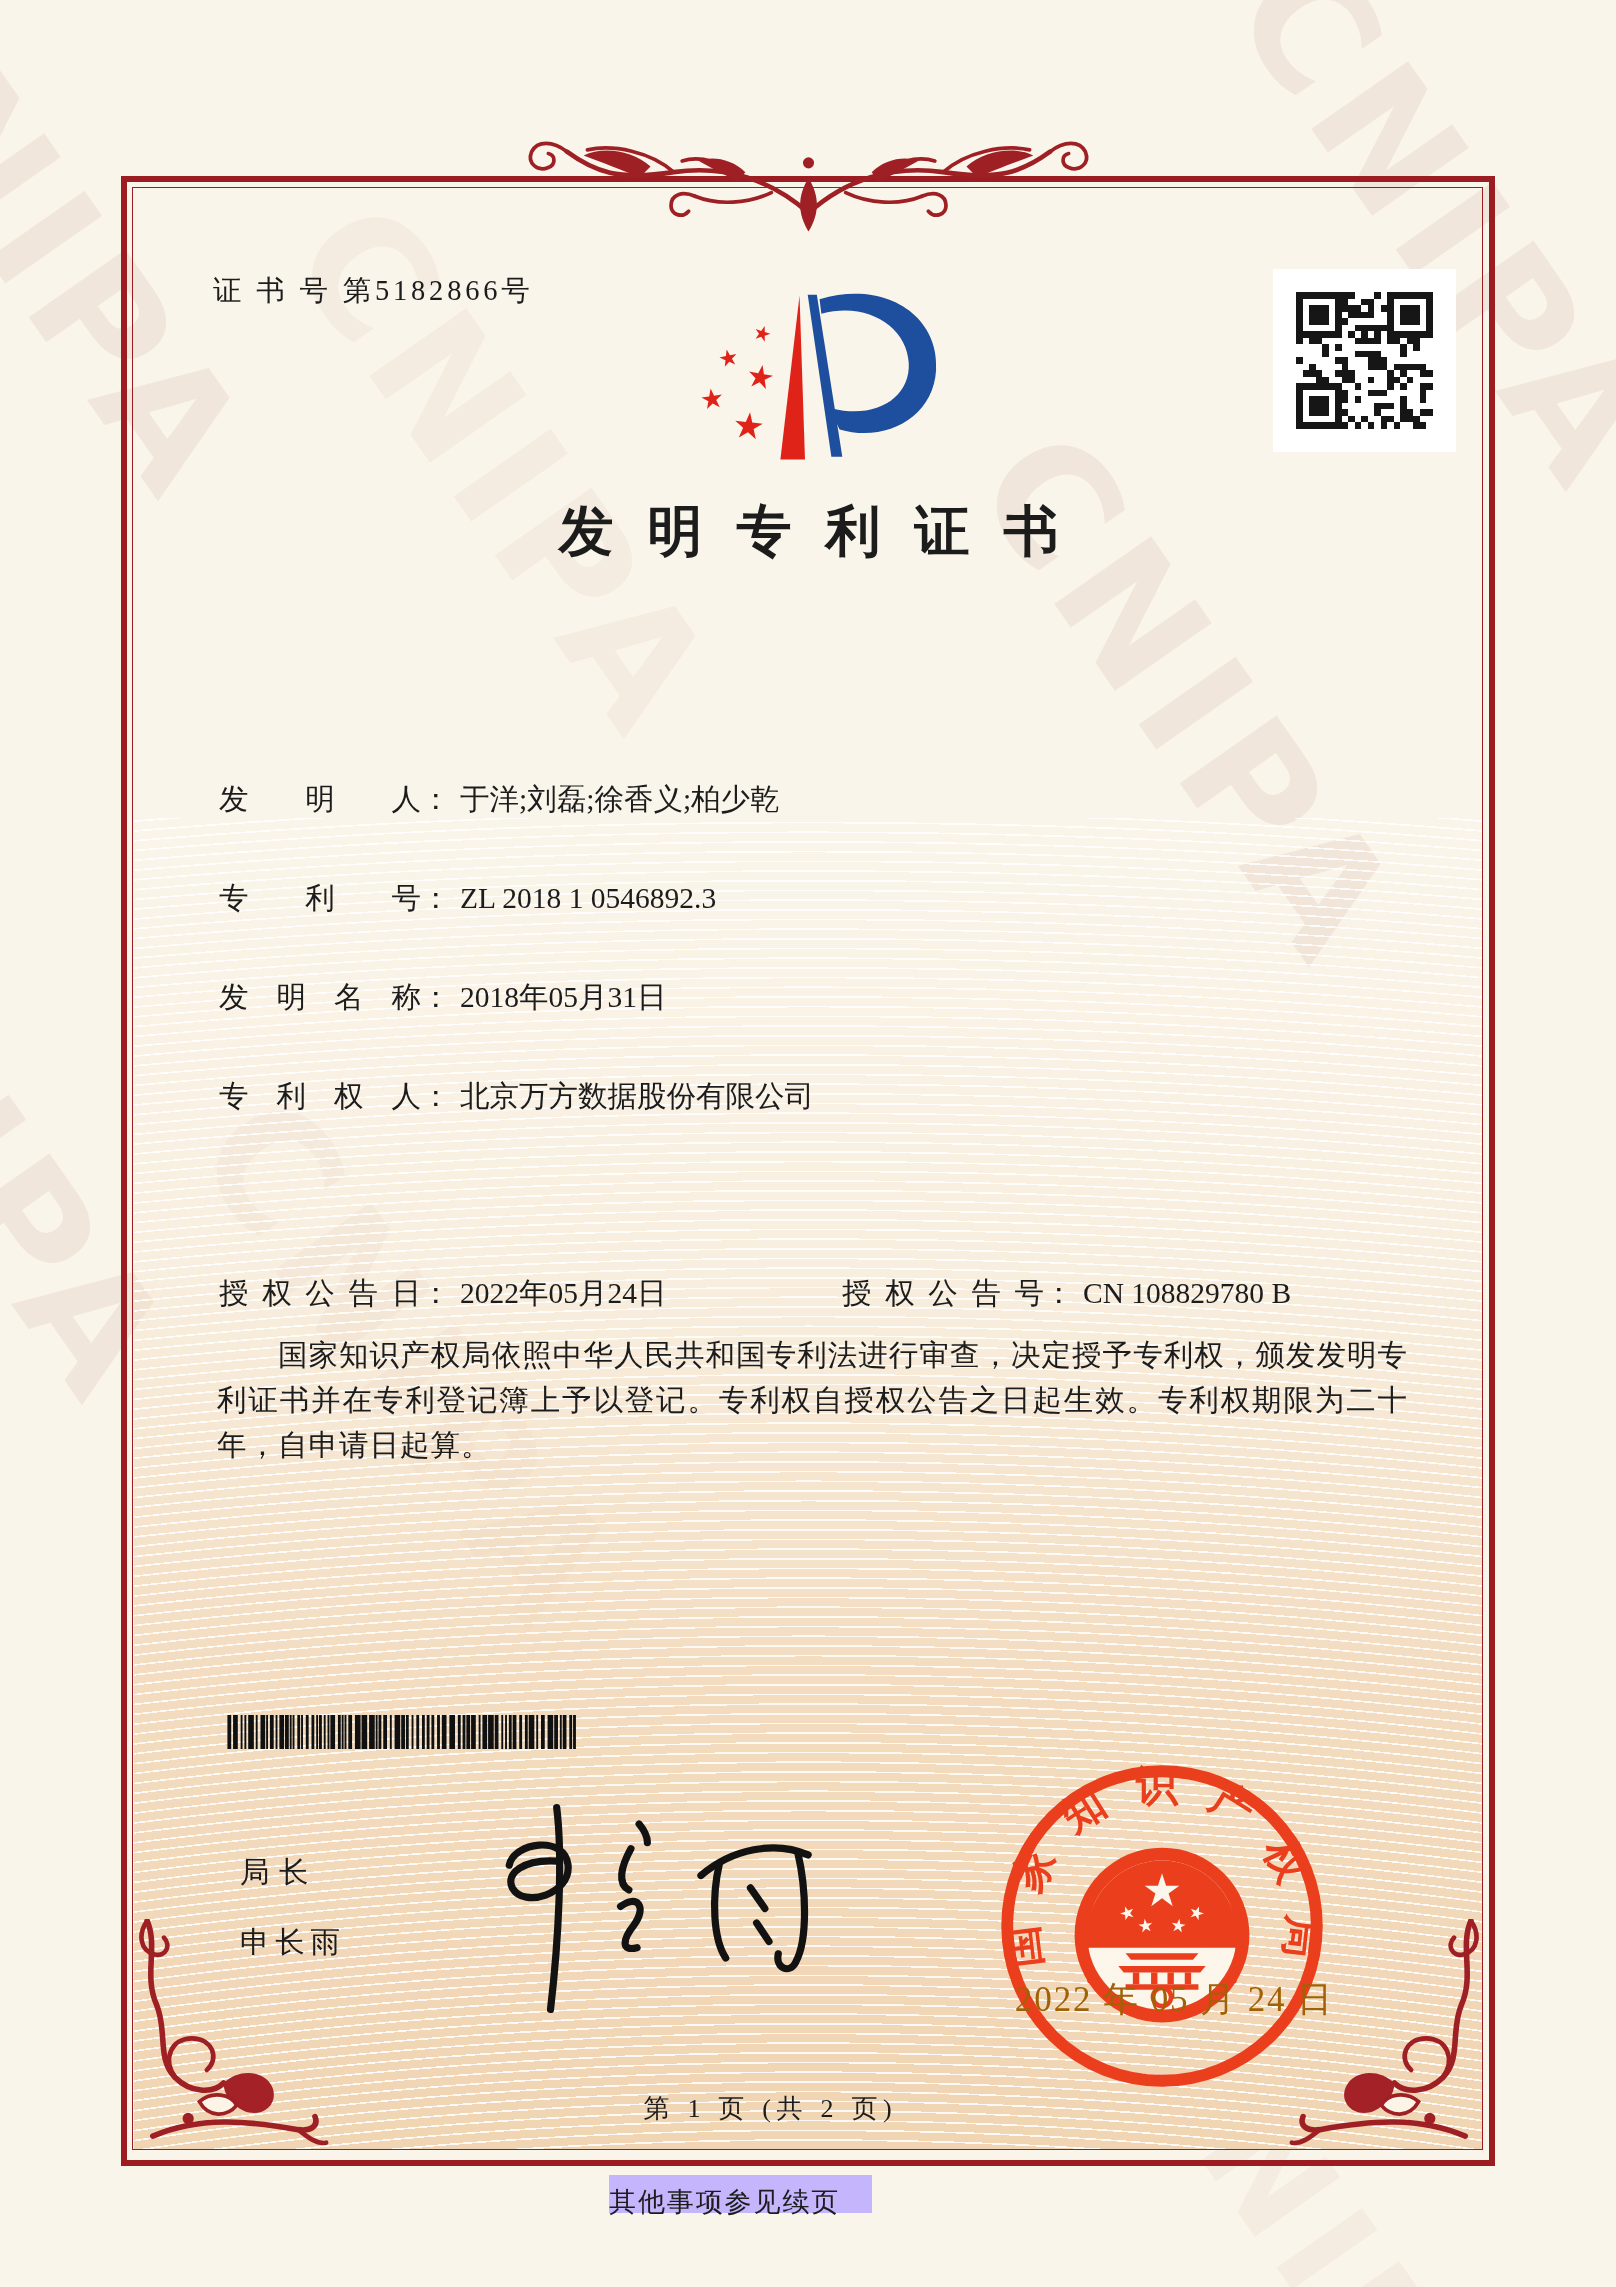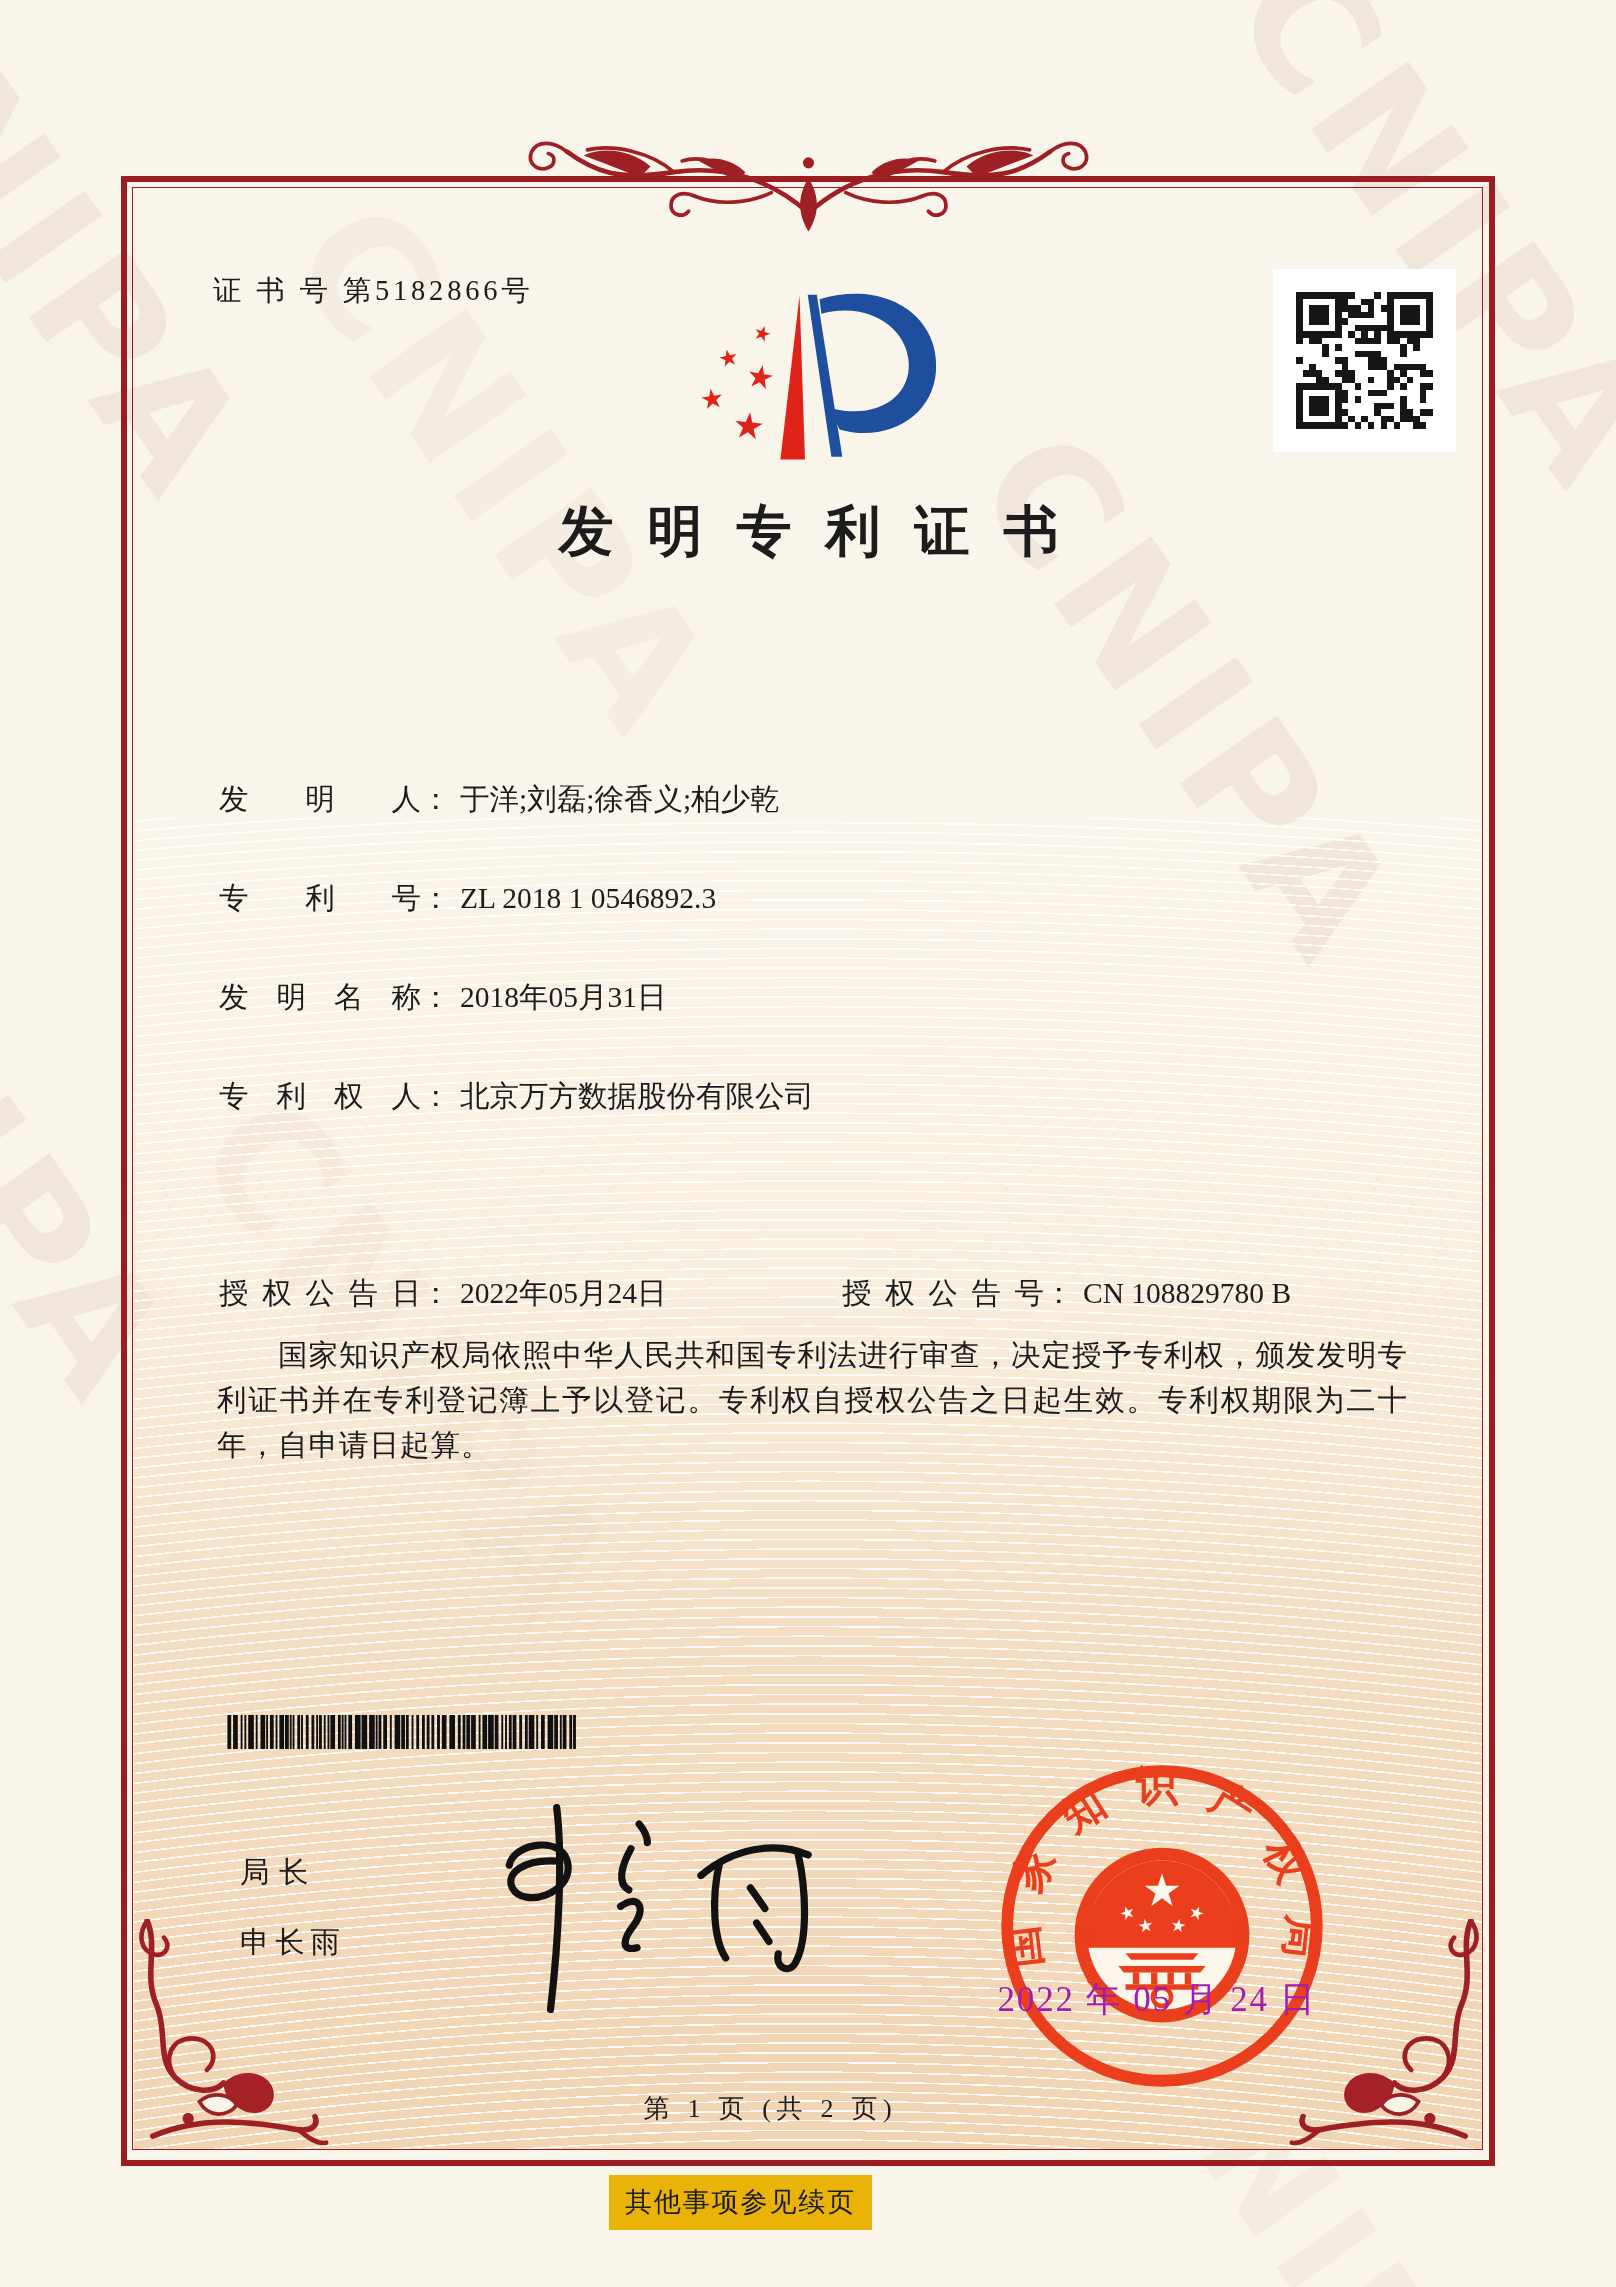--- a/index.html
+++ b/index.html
@@ -43,26 +43,26 @@
           text-align:justify;text-indent:61px;}
   .para p + p{margin-top:9.5px;}
   
   .barcode{position:absolute;left:226px;top:1715px;width:357px;height:34px;z-index:5;}
   .dir-title{position:absolute;left:240px;top:1853px;font-family:"DejaVu Sans",sans-serif;
       font-size:29.5px;letter-spacing:9.5px;z-index:5;}
   .dir-name{position:absolute;left:240px;top:1923px;font-family:"DejaVu Sans",sans-serif;
       font-size:29.5px;letter-spacing:5.7px;z-index:5;}
   .sig{position:absolute;left:466px;top:1780px;z-index:6;}
   .seal{position:absolute;left:989px;top:1753px;width:346px;height:346px;z-index:6;opacity:.97;}
-  .seal-date{position:absolute;left:980px;top:1976px;width:354px;text-align:center;
-      font-size:35px;letter-spacing:1.9px;color:#a21caf;z-index:7;}
+  .seal-date{position:absolute;left:980px;top:1976px;width:354px;text-align:right;
+      font-size:35px;letter-spacing:1.9px;color:#a16207;z-index:7;}
   .pagefoot{position:absolute;left:0;top:2091px;width:1541px;text-align:center;font-size:26px;
       letter-spacing:5.7px;z-index:5;}
-  .note{position:absolute;left:609px;top:2175px;width:263px;height:55px;background:#eab308;
-      text-align:center;line-height:55px;font-size:27px;letter-spacing:1.9px;z-index:5;}
+  .note{position:absolute;left:609px;top:2175px;width:263px;height:38px;background:#c4b5fd;
+      line-height:55px;font-size:27px;letter-spacing:1.9px;z-index:5;}
 </style>
 </head>
 <body>
 
 <div class="page">
 
   <span class="wm" style="left:-57px;top:-67px">CNIPA</span>
   <span class="wm" style="left:1351px;top:-76px">CNIPA</span>
   <span class="wm" style="left:1094px;top:399px">CNIPA</span>
   <span class="wm" style="left:-133px;top:837px">CNIPA</span>

